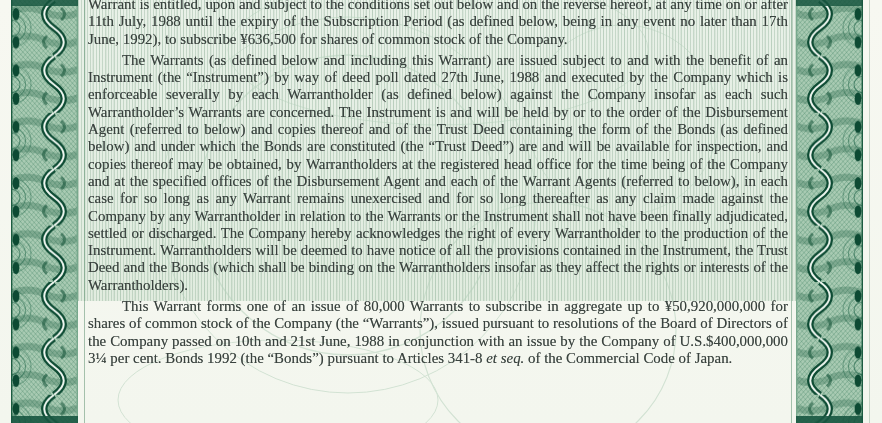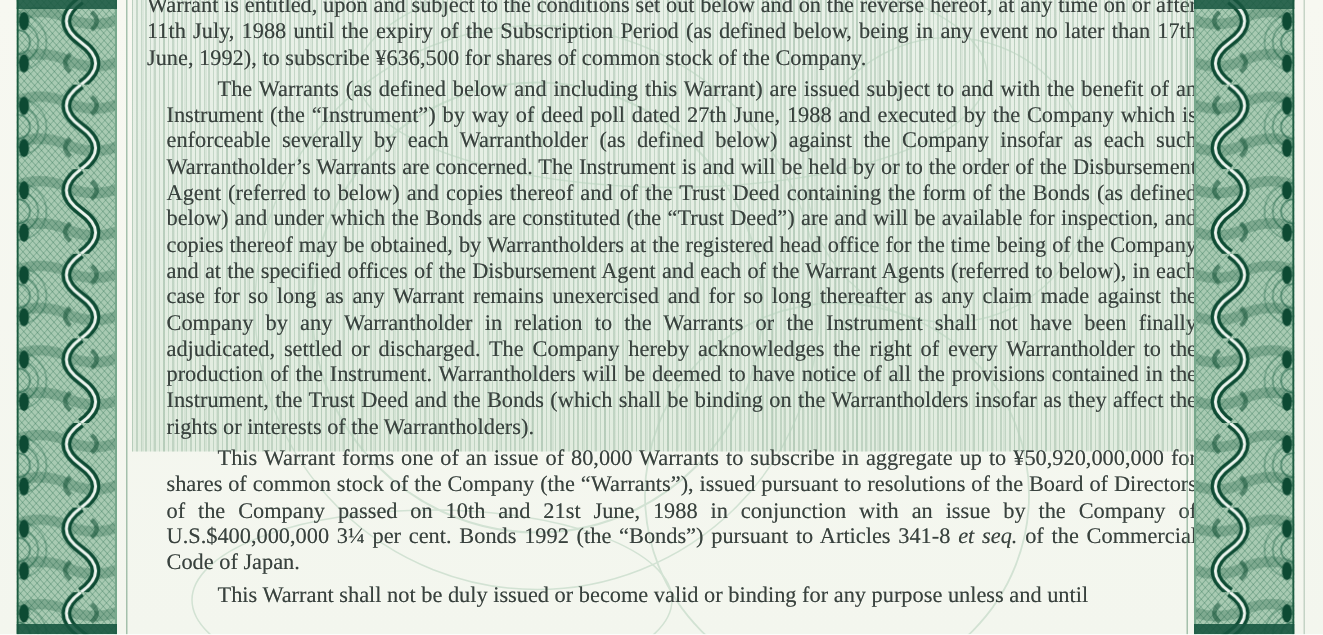--- a/index.html
+++ b/index.html
@@ -5,21 +5,21 @@
   html,body{margin:0;padding:0;background:#ffffff;}
   .page{
     position:relative;
     width:882px;height:423px;
     overflow:hidden;
     background:linear-gradient(180deg,#f7f8f1 0%,#f3f6ee 100%);
     font-family:"Liberation Serif","DejaVu Serif",serif;
   }
   
   .paper{
-    position:absolute;left:88px;top:0;width:718px;height:301px;
+    position:absolute;left:78px;top:0;width:718px;height:301px;
     background-image:
       repeating-linear-gradient(90deg, rgba(116,156,128,.30) 0 1px, rgba(0,0,0,0) 1px 3px),
       repeating-linear-gradient(90deg, rgba(116,156,128,.12) 0 1px, rgba(0,0,0,0) 1px 7px),
       linear-gradient(180deg,#e9f1e8 0%,#e4eee3 55%,#e1ecdf 100%);
   }
   .watermark{position:absolute;left:0;top:0;pointer-events:none;}
   
   .rule{position:absolute;top:0;width:1px;height:423px;background:rgba(98,148,117,.55);}
   .rule-left{left:84px;}
   .rule-right{left:791px;}
@@ -30,21 +30,21 @@
   .border-right{left:796px;}
   
   .text-block{
     position:absolute;left:88px;top:-4px;width:700px;
     color:#39423e;
     font-size:14.9px;line-height:17.3px;
     text-align:justify;
     text-shadow:0 0 .4px rgba(57,66,62,.55);
   }
   .para{margin:0;text-indent:34px;}
-  .para + .para{margin-top:4px;margin-left:13px;}
+  .para + .para{margin-top:4px;}
   .para.noindent{text-indent:0;}
   .para em{}
 </style>
 </head>
 <body>
 
 <div class="page">
 
   <svg width="0" height="0" style="position:absolute" aria-hidden="true">
     <defs>
@@ -79,21 +79,20 @@
         <circle cx="470" cy="330" r="128" stroke-width="1.2"></circle>
         <ellipse cx="360" cy="50" rx="210" ry="75" stroke-width="1"></ellipse>
         <ellipse cx="200" cy="400" rx="160" ry="60" stroke-width="1"></ellipse>
       </g>
     </svg>
 
     <div class="text-block" style="position:absolute;left:10px;">
       <p class="para noindent">Warrant is entitled, upon and subject to the conditions set out below and on the reverse hereof, at any time on or after 11th July, 1988 until the expiry of the Subscription Period (as defined below, being in any event no later than 17th June, 1992), to subscribe ¥636,500 for shares of common stock of the Company.</p>
       <p class="para">The Warrants (as defined below and including this Warrant) are issued subject to and with the benefit of an Instrument (the “Instrument”) by way of deed poll dated 27th June, 1988 and executed by the Company which is enforceable severally by each Warrantholder (as defined below) against the Company insofar as each such Warrantholder’s Warrants are concerned. The Instrument is and will be held by or to the order of the Disbursement Agent (referred to below) and copies thereof and of the Trust Deed containing the form of the Bonds (as defined below) and under which the Bonds are constituted (the “Trust Deed”) are and will be available for inspection, and copies thereof may be obtained, by Warrantholders at the registered head office for the time being of the Company and at the specified offices of the Disbursement Agent and each of the Warrant Agents (referred to below), in each case for so long as any Warrant remains unexercised and for so long thereafter as any claim made against the Company by any Warrantholder in relation to the Warrants or the Instrument shall not have been finally adjudicated, settled or discharged. The Company hereby acknowledges the right of every Warrantholder to the production of the Instrument. Warrantholders will be deemed to have notice of all the provisions contained in the Instrument, the Trust Deed and the Bonds (which shall be binding on the Warrantholders insofar as they affect the rights or interests of the Warrantholders).</p>
       <p class="para"><span>This Warrant forms one of an issue of 80,000 Warrants to subscribe in aggregate up to ¥50,920,000,000 for shares of common stock of the Company (the “Warrants”), issued pursuant to resolutions of the Board of Directors of the Company passed on 10th and 21st June, 1988 in conjunction with an issue by the Company of U.S.$400,000,000 3¼ per cent. Bonds 1992 (the “Bonds”) pursuant to Articles 341-8 </span><em>et seq.</em><span> of the Commercial Code of Japan.</span></p>
-      <p class="para">This Warrant shall not be duly issued or become valid or binding for any purpose unless and until</p>
     </div>
   </div>
 
   <div class="rule rule-left"></div>
   <div class="rule rule-right"></div>
   <div class="outer-line-right"></div>
 
   <svg class="border border-left" viewBox="0 0 67 423" preserveAspectRatio="none">
     <rect width="67" height="423" fill="#a8cab2"></rect>
     <rect width="67" height="423" fill="url(#hatchA)"></rect>

